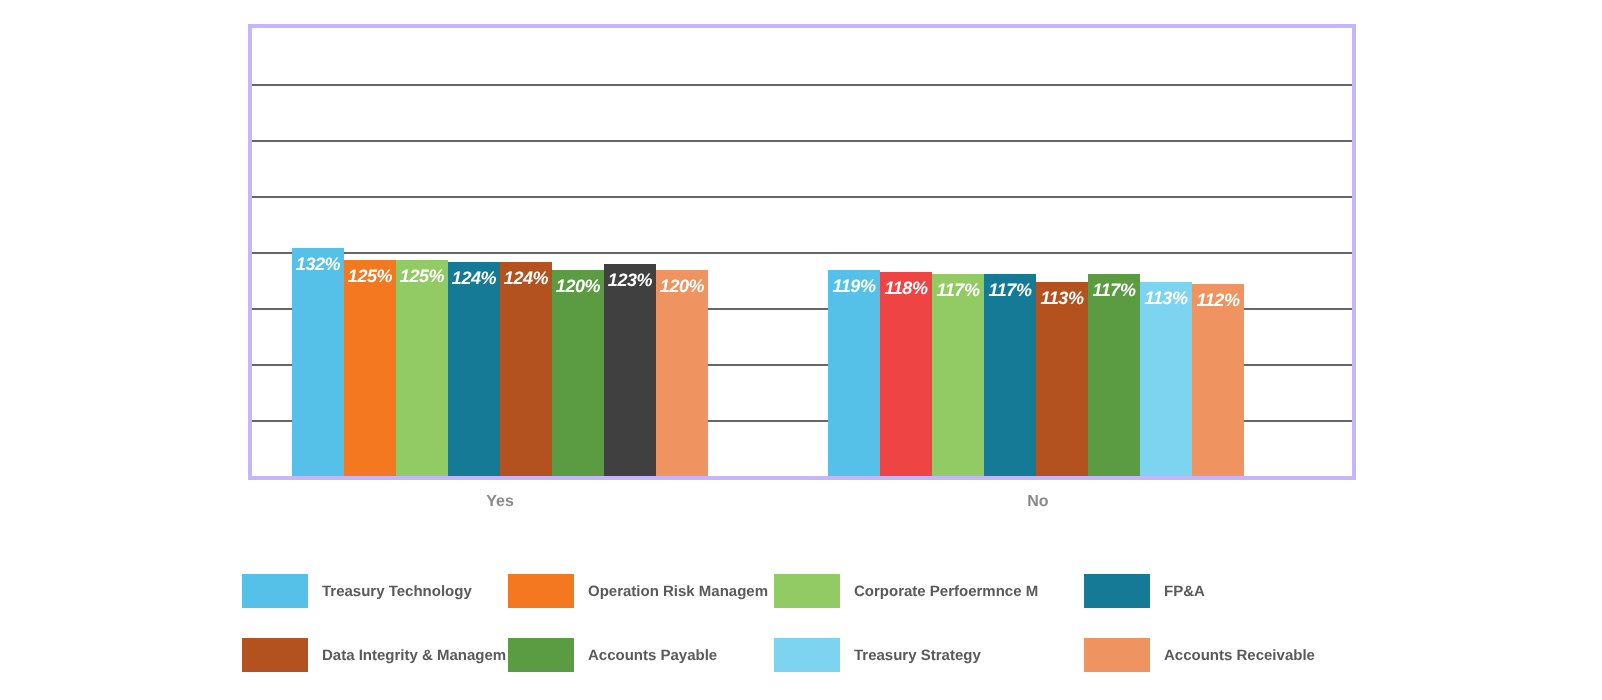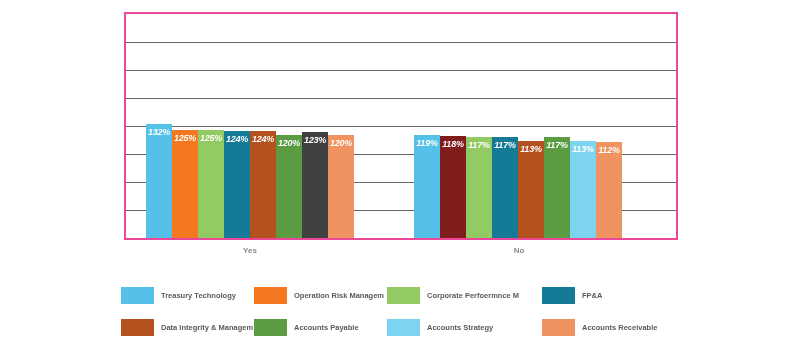--- a/index.html
+++ b/index.html
@@ -12,21 +12,21 @@
   }
 
   
   #chart-root{position:absolute;left:0;top:0;width:801px;height:350px;}
 
   #plot-area{
     position:absolute;
     left:124px;top:12px;
     width:554px;height:228px;
     background:#ffffff;
-    border:2px solid #ec4899;
+    border:2px solid #c4b5fd;
     box-sizing:border-box;
   }
 
   .gridline{
     position:absolute;
     left:0;right:0;
     height:1px;
     background:#666666;
   }
 
@@ -139,21 +139,21 @@
           <span class="bar-value" style="color: rgb(255, 255, 255);">123%</span>
         </div>
         <div class="bar" style="background: rgb(239, 148, 96); height: 103.385px;">
           <span class="bar-value" style="color: rgb(255, 255, 255);">120%</span>
         </div>
       </div>
     <div class="bar-group" id="group-no">
         <div class="bar" style="background: rgb(85, 193, 232); height: 102.523px;">
           <span class="bar-value" style="color: rgb(255, 255, 255);">119%</span>
         </div>
-        <div class="bar" style="background: #7f1d1d; height: 101.662px;">
+        <div class="bar" style="background: #ef4444; height: 101.662px;">
           <span class="bar-value" style="color: rgb(255, 255, 255);">118%</span>
         </div>
         <div class="bar" style="background: rgb(146, 202, 99); height: 100.8px;">
           <span class="bar-value" style="color: rgb(255, 255, 255);">117%</span>
         </div>
         <div class="bar" style="background: rgb(21, 122, 150); height: 100.8px;">
           <span class="bar-value" style="color: rgb(255, 255, 255);">117%</span>
         </div>
         <div class="bar" style="background: rgb(180, 82, 31); height: 97.3538px;">
           <span class="bar-value" style="color: rgb(255, 255, 255);">113%</span>
@@ -193,21 +193,21 @@
       <div class="legend-item">
         <span class="legend-swatch" style="background: rgb(180, 82, 31);"></span>
         <span class="legend-label" style="color: rgb(90, 90, 90);">Data Integrity &amp; Managem</span>
       </div>
       <div class="legend-item">
         <span class="legend-swatch" style="background: rgb(91, 156, 66);"></span>
         <span class="legend-label" style="color: rgb(90, 90, 90);">Accounts Payable</span>
       </div>
       <div class="legend-item">
         <span class="legend-swatch" style="background: rgb(125, 212, 240);"></span>
-        <span class="legend-label" style="color: rgb(90, 90, 90);">Accounts Strategy</span>
+        <span class="legend-label" style="color: rgb(90, 90, 90);">Treasury Strategy</span>
       </div>
       <div class="legend-item">
         <span class="legend-swatch" style="background: rgb(239, 148, 96);"></span>
         <span class="legend-label" style="color: rgb(90, 90, 90);">Accounts Receivable</span>
       </div>
     </div>
 
 </div>
 
 </body></html>

